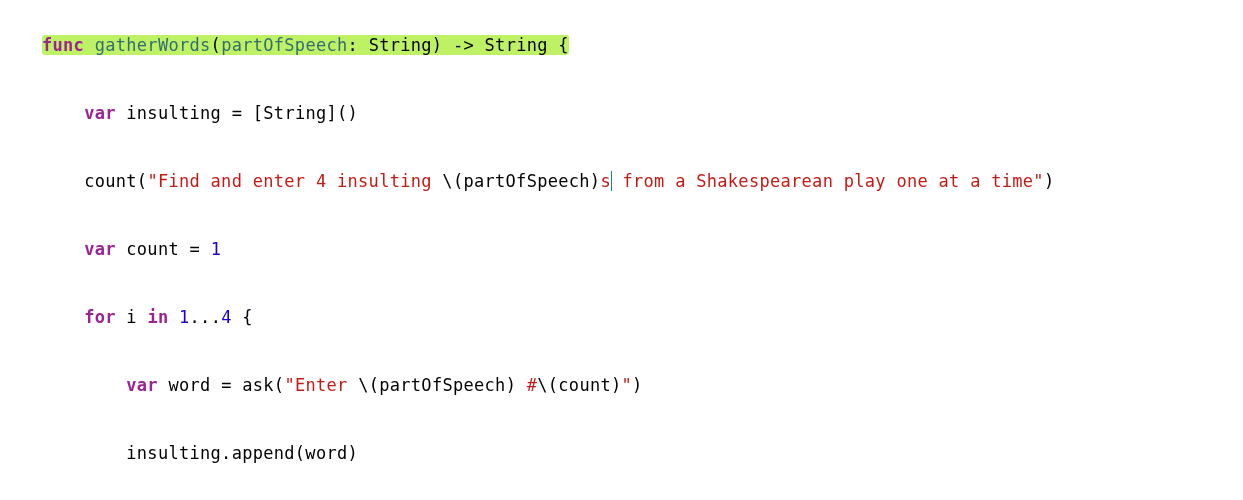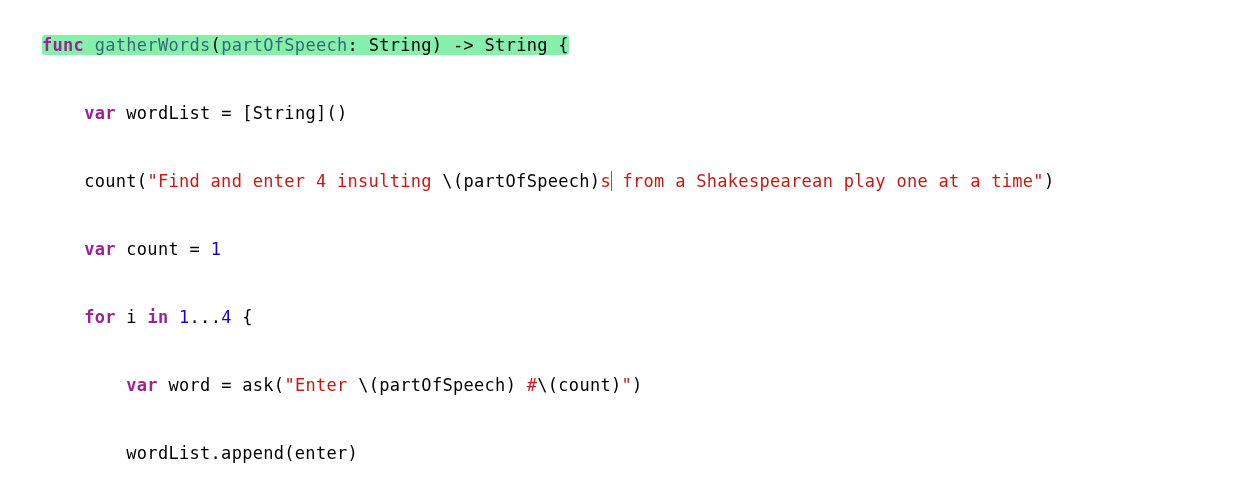--- a/index.html
+++ b/index.html
@@ -15,21 +15,21 @@
       padding: 28px 20px 28px 42px;
       color: #000000;
       white-space: pre;
       letter-spacing: 0.3px;
       width: 1243px;
     }
     .line {
       display: block;
     }
     .hl-line {
-      background: #86efac;
+      background: #bef264;
       display: inline;
       border-radius: 3px;
     }
     .kw { color: #9b2393; font-weight: 600; } 
     .fname { color: #326d74; } 
     .param { color: #326d74; } 
     .str { color: #c41a16; } 
     .interp { color: #000000; } 
     .num { color: #1c00cf; } 
     .ident { color: #000000; }
@@ -38,26 +38,26 @@
       display: inline-block;
       width: 0;
       border-left: 1.5px solid #007aff;
       height: 1.2em;
       vertical-align: text-top;
       margin: 0;
     }
   </style>
 </head>
 <body><span class="line"><span class="hl-line"><span class="kw">func</span> <span class="fname">gatherWords</span><span class="punct">(</span><span class="param">partOfSpeech</span><span class="punct">:</span> <span class="ident">String</span><span class="punct">)</span> <span class="punct">-&gt;</span> <span class="ident">String</span> <span class="punct">{</span></span></span>
-<span class="line">    <span class="kw">var</span> <span class="ident">wordList</span> <span class="punct">=</span> <span class="punct">[</span><span class="ident">String</span><span class="punct">]()</span></span>
+<span class="line">    <span class="kw">var</span> <span class="ident">insulting</span> <span class="punct">=</span> <span class="punct">[</span><span class="ident">String</span><span class="punct">]()</span></span>
 <span class="line">    <span class="ident">count</span><span class="punct">(</span><span class="str">"Find and enter 4 insulting </span><span class="interp">\(</span><span class="interp">partOfSpeech</span><span class="interp">)</span><span class="str">s</span><span class="cursor"></span><span class="str"> from a Shakespearean play one at a time"</span><span class="punct">)</span></span>
 <span class="line">    <span class="kw">var</span> <span class="ident">count</span> <span class="punct">=</span> <span class="num">1</span></span>
 <span class="line">    <span class="kw">for</span> <span class="ident">i</span> <span class="kw">in</span> <span class="num">1</span><span class="punct">...</span><span class="num">4</span> <span class="punct">{</span></span>
 <span class="line">        <span class="kw">var</span> <span class="ident">word</span> <span class="punct">=</span> <span class="ident">ask</span><span class="punct">(</span><span class="str">"Enter </span><span class="interp">\(</span><span class="interp">partOfSpeech</span><span class="interp">)</span><span class="str"> #</span><span class="interp">\(</span><span class="interp">count</span><span class="interp">)</span><span class="str">"</span><span class="punct">)</span></span>
-<span class="line">        <span class="ident">wordList.append(enter)</span></span>
+<span class="line">        <span class="ident">insulting.append(word)</span></span>
 
 
 
 
 
 
 
 
 
 

